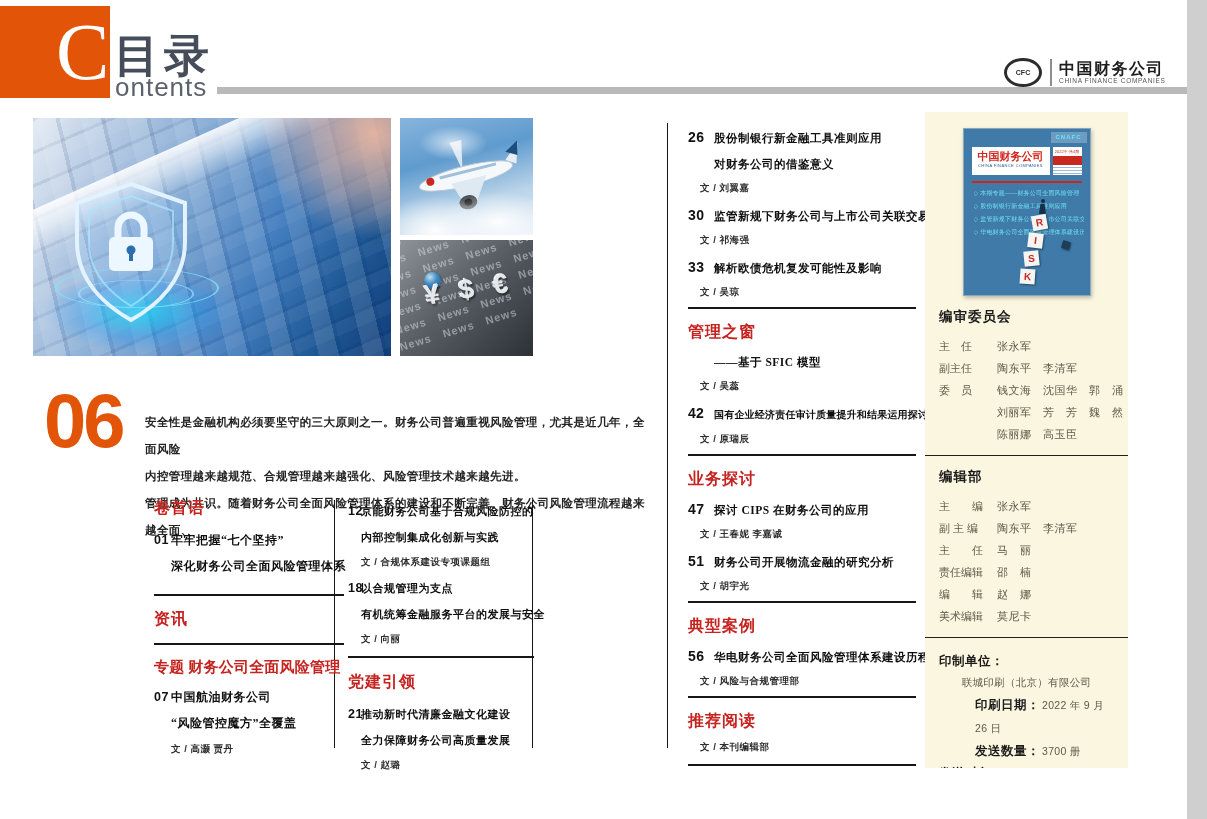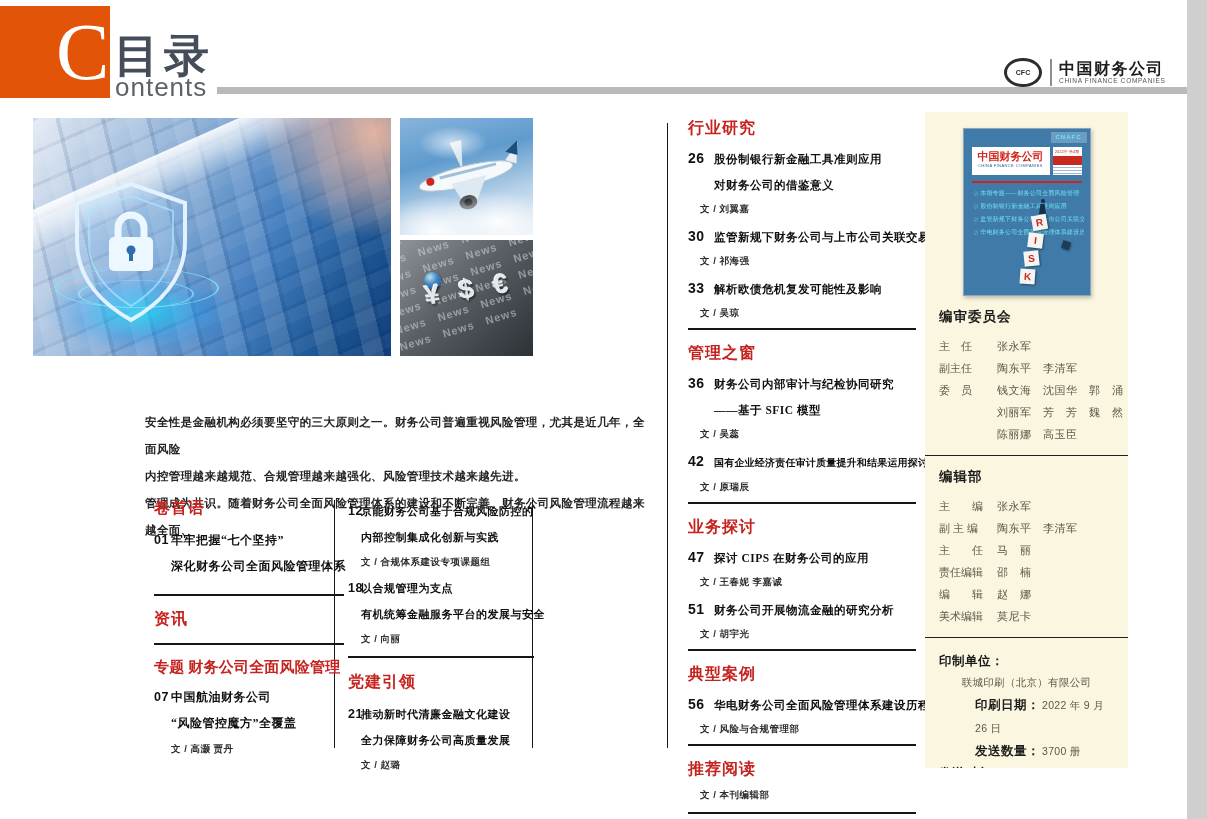--- a/index.html
+++ b/index.html
@@ -180,20 +180,21 @@
         <rect x="40" y="52" width="58" height="3" fill="#9fc0d8"></rect>
       </g>
     </svg>
   </div>
   <div class="photo ph-news">
     <div class="news-words">News News News News News News News News News News News News News News News News News News News News News News News News News News News News News News News News News News News News News News News News</div>
     <div class="news-globe"></div>
     <div class="news-cur">¥ $ €</div>
   </div>
 
+  <div class="feat-num">06</div>
   <div class="feat-desc">
     <div>安全性是金融机构必须要坚守的三大原则之一。财务公司普遍重视风险管理，尤其是近几年，全面风险</div>
     <div>内控管理越来越规范、合规管理越来越强化、风险管理技术越来越先进。</div>
     <div>管理成为共识。随着财务公司全面风险管理体系的建设和不断完善、财务公司风险管理流程越来越全面、</div>
   </div>
 
   <div class="vrule" style="left:334px;top:500px;height:248px;"></div>
   <div class="vrule" style="left:532px;top:500px;height:248px;"></div>
   <div class="vrule" style="left:667px;top:123px;height:625px;"></div>
 
@@ -228,38 +229,36 @@
     <hr class="rule" style="margin:10px 0 14px 0;">
     <div class="h-red">党建引领</div>
     <div class="entry" style="margin-top:8px;">
       <div class="e-line"><span class="num">21</span><span>推动新时代清廉金融文化建设</span></div>
       <div class="e-line indent-m">全力保障财务公司高质量发展</div>
       <div class="author">文 / 赵璐</div>
     </div>
   </div>
 
   <div class="col col-right">
-    <div class="h-red">行业研究</div>
     <div class="entry" style="margin-top:6px;">
       <div class="e-line"><span class="num">26</span><span>股份制银行新金融工具准则应用</span></div>
       <div class="e-line indent-r">对财务公司的借鉴意义</div>
       <div class="author">文 / 刘翼嘉</div>
     </div>
     <div class="entry">
       <div class="e-line"><span class="num">30</span><span>监管新规下财务公司与上市公司关联交易</span></div>
       <div class="author">文 / 祁海强</div>
     </div>
     <div class="entry">
       <div class="e-line"><span class="num">33</span><span>解析欧债危机复发可能性及影响</span></div>
       <div class="author">文 / 吴琼</div>
     </div>
     <hr class="rule" style="margin:8px 0 13px 0;">
     <div class="h-red">管理之窗</div>
     <div class="entry" style="margin-top:6px;">
-      <div class="e-line"><span class="num">36</span><span>财务公司内部审计与纪检协同研究</span></div>
       <div class="e-line indent-r">——基于 SFIC 模型</div>
       <div class="author">文 / 吴蕊</div>
     </div>
     <div class="entry">
       <div class="e-line sm"><span class="num">42</span><span>国有企业经济责任审计质量提升和结果运用探讨</span></div>
       <div class="author">文 / 原瑞辰</div>
     </div>
     <hr class="rule" style="margin:8px 0 13px 0;">
     <div class="h-red">业务探讨</div>
     <div class="entry" style="margin-top:6px;">

